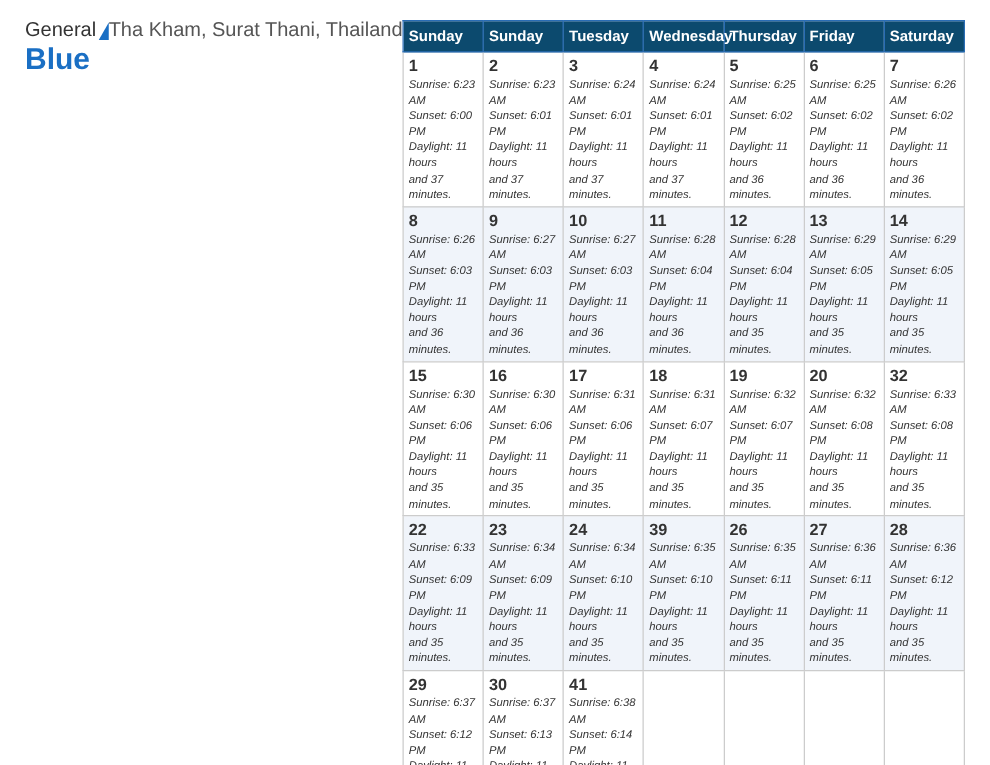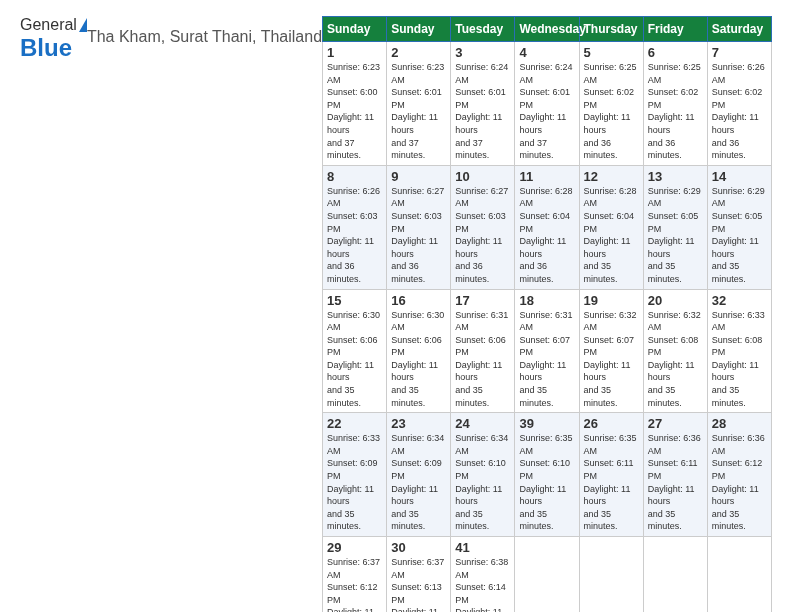--- a/index.html
+++ b/index.html
@@ -48,31 +48,31 @@
     }
     .month-title {
       font-size: 36px;
       font-weight: bold;
       color: #333;
       line-height: 1.1;
     }
     .location-title {
       font-size: 16px;
       color: #555;
-      margin-top: 12px;
+      margin-top: 0;
     }
     .calendar {
       flex: 1;
       border: 1px solid #ccc;
       border-collapse: collapse;
       width: 100%;
       table-layout: fixed;
     }
     .calendar th {
-      background: #15803d;
+      background: #0c4a6e;
       color: #fff;
       font-size: 12px;
       font-weight: bold;
       padding: 5px 4px;
       text-align: left;
       border: 1px solid #2a6db5;
     }
     .calendar td {
       border: 1px solid #ccc;
       vertical-align: top;
@@ -87,20 +87,21 @@
     .day-num {
       font-size: 13px;
       font-weight: bold;
       display: block;
       margin-bottom: 1px;
     }
     .day-info {
       font-size: 9px;
       line-height: 1.4;
       color: #333;
+      font-style: italic;
     }
     .empty-cell {
       background: #f9f9f9;
     }
     .row-shaded td {
       background: #f0f4fa;
     }
     .row-white td {
       background: #fff;
     }

